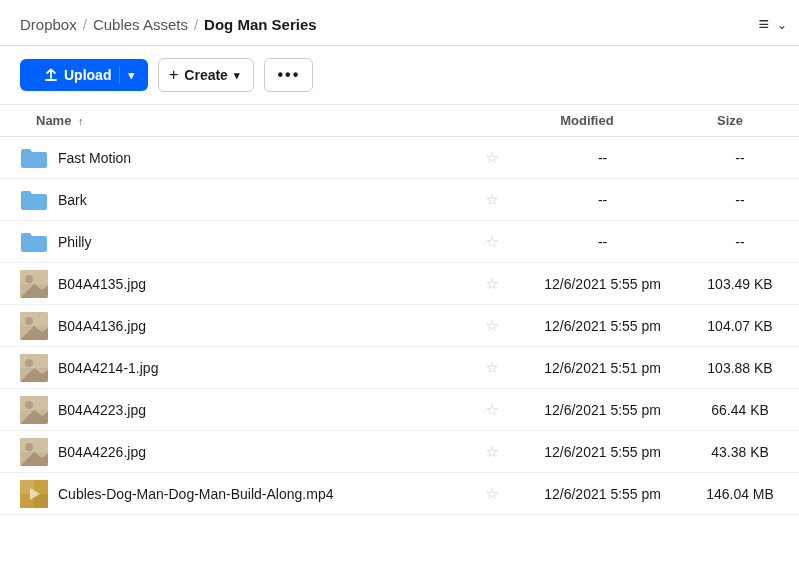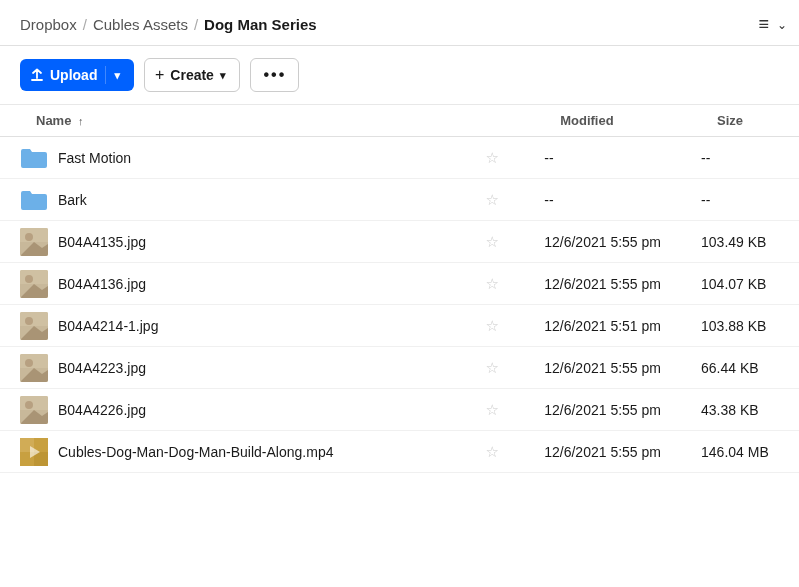--- a/index.html
+++ b/index.html
@@ -48,21 +48,21 @@
       border-bottom: 1px solid #e8e8e8;
     }
     .btn-upload {
       display: flex;
       align-items: center;
       gap: 6px;
       background: #0061fe;
       color: #fff;
       border: none;
       border-radius: 6px;
-      padding: 7px 14px 7px 10px;
+      padding: 7px 14px 7px 24px;
       font-size: 14px;
       font-weight: 600;
       cursor: pointer;
     }
     .btn-upload .arrow-up {
       display: inline-block;
       width: 14px;
       height: 14px;
     }
     .btn-create {
@@ -118,20 +118,21 @@
     }
     .file-table tbody tr {
       border-bottom: 1px solid #f0f0f0;
       height: 42px;
     }
     .file-table td {
       padding: 0 20px;
       font-size: 14px;
       color: #1a1a1a;
       vertical-align: middle;
+      text-align: center;
     }
     .name-cell {
       display: flex;
       align-items: center;
       gap: 10px;
     }
     .star-icon {
       font-size: 15px;
       color: #ccc;
       cursor: pointer;
@@ -236,20 +237,33 @@
             <span>Bark</span>
           </div>
         </td>
         <td class="td-star"><span class="star-icon">☆</span></td>
         <td class="td-mod">--</td>
         <td class="td-size">--</td>
       </tr>
       <tr>
         <td class="td-name">
           <div class="name-cell">
+            <svg width="28" height="22" viewBox="0 0 28 22">
+              <path d="M1 4 Q1 2 3 2 L10 2 L12 5 L25 5 Q27 5 27 7 L27 19 Q27 21 25 21 L3 21 Q1 21 1 19 Z" fill="#6cb0e8"></path>
+            </svg>
+            <span>Philly</span>
+          </div>
+        </td>
+        <td class="td-star"><span class="star-icon">☆</span></td>
+        <td class="td-mod">--</td>
+        <td class="td-size">--</td>
+      </tr>
+      <tr>
+        <td class="td-name">
+          <div class="name-cell">
             <div class="img-thumb"><svg width="28" height="28" viewBox="0 0 28 28">
                 <rect width="28" height="28" fill="#c8b89a"></rect>
                 <rect x="0" y="0" width="28" height="14" fill="#d4c4a8" opacity="0.6"></rect>
                 <circle cx="9" cy="9" r="4" fill="#a08060" opacity="0.5"></circle>
                 <polygon points="0,28 14,14 22,20 28,16 28,28" fill="#8a7050" opacity="0.5"></polygon>
               </svg></div>
             <span>B04A4135.jpg</span>
           </div>
         </td>
         <td class="td-star"><span class="star-icon">☆</span></td>

